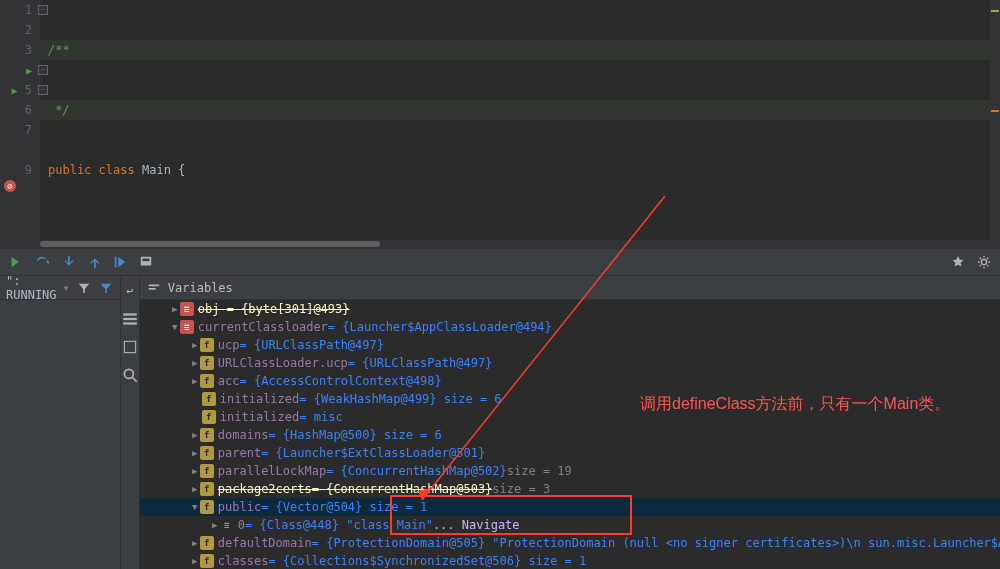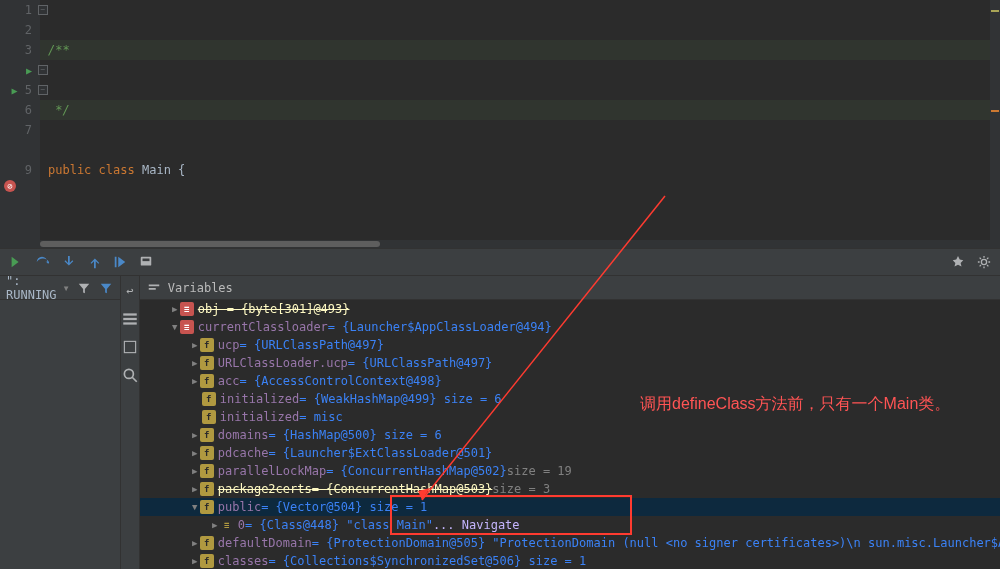--- a/index.html
+++ b/index.html
@@ -255,21 +255,21 @@
           <span class="pad" style="width:50px"></span>
           <span class="arrow">▶</span>
           <span class="ic ic-o">f</span>
           <span class="vname">domains</span>
           <span class="vval"> = {HashMap@500}  size = 6</span>
         </div>
       <div class="vrow">
           <span class="pad" style="width:50px"></span>
           <span class="arrow">▶</span>
           <span class="ic ic-o">f</span>
-          <span class="vname">pdcache</span>
+          <span class="vname">parent</span>
           <span class="vval"> = {Launcher$ExtClassLoader@501}</span>
         </div>
       <div class="vrow">
           <span class="pad" style="width:50px"></span>
           <span class="arrow">▶</span>
           <span class="ic ic-o">f</span>
           <span class="vname">parallelLockMap</span>
           <span class="vval"> = {ConcurrentHashMap@502}</span>
           <span class="vextra">  size = 19</span>
         </div>

